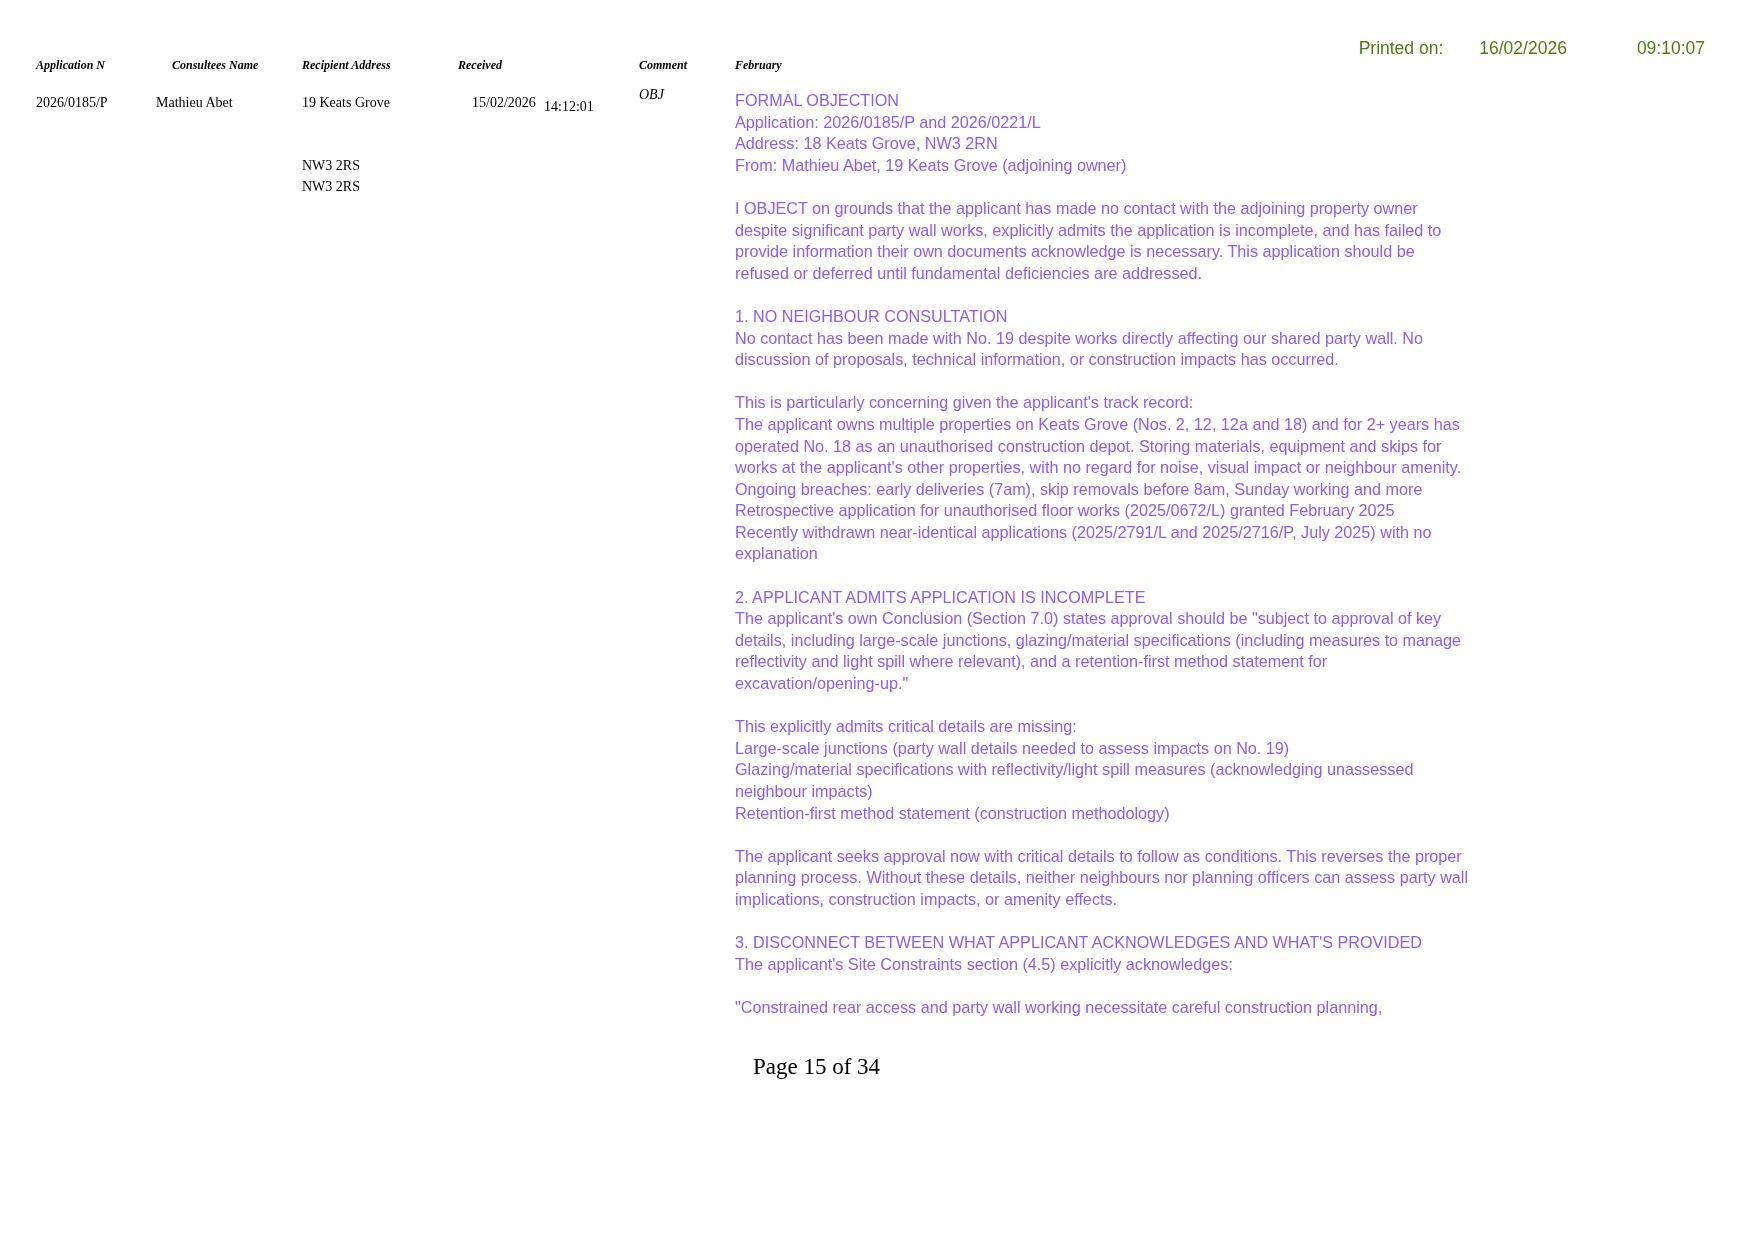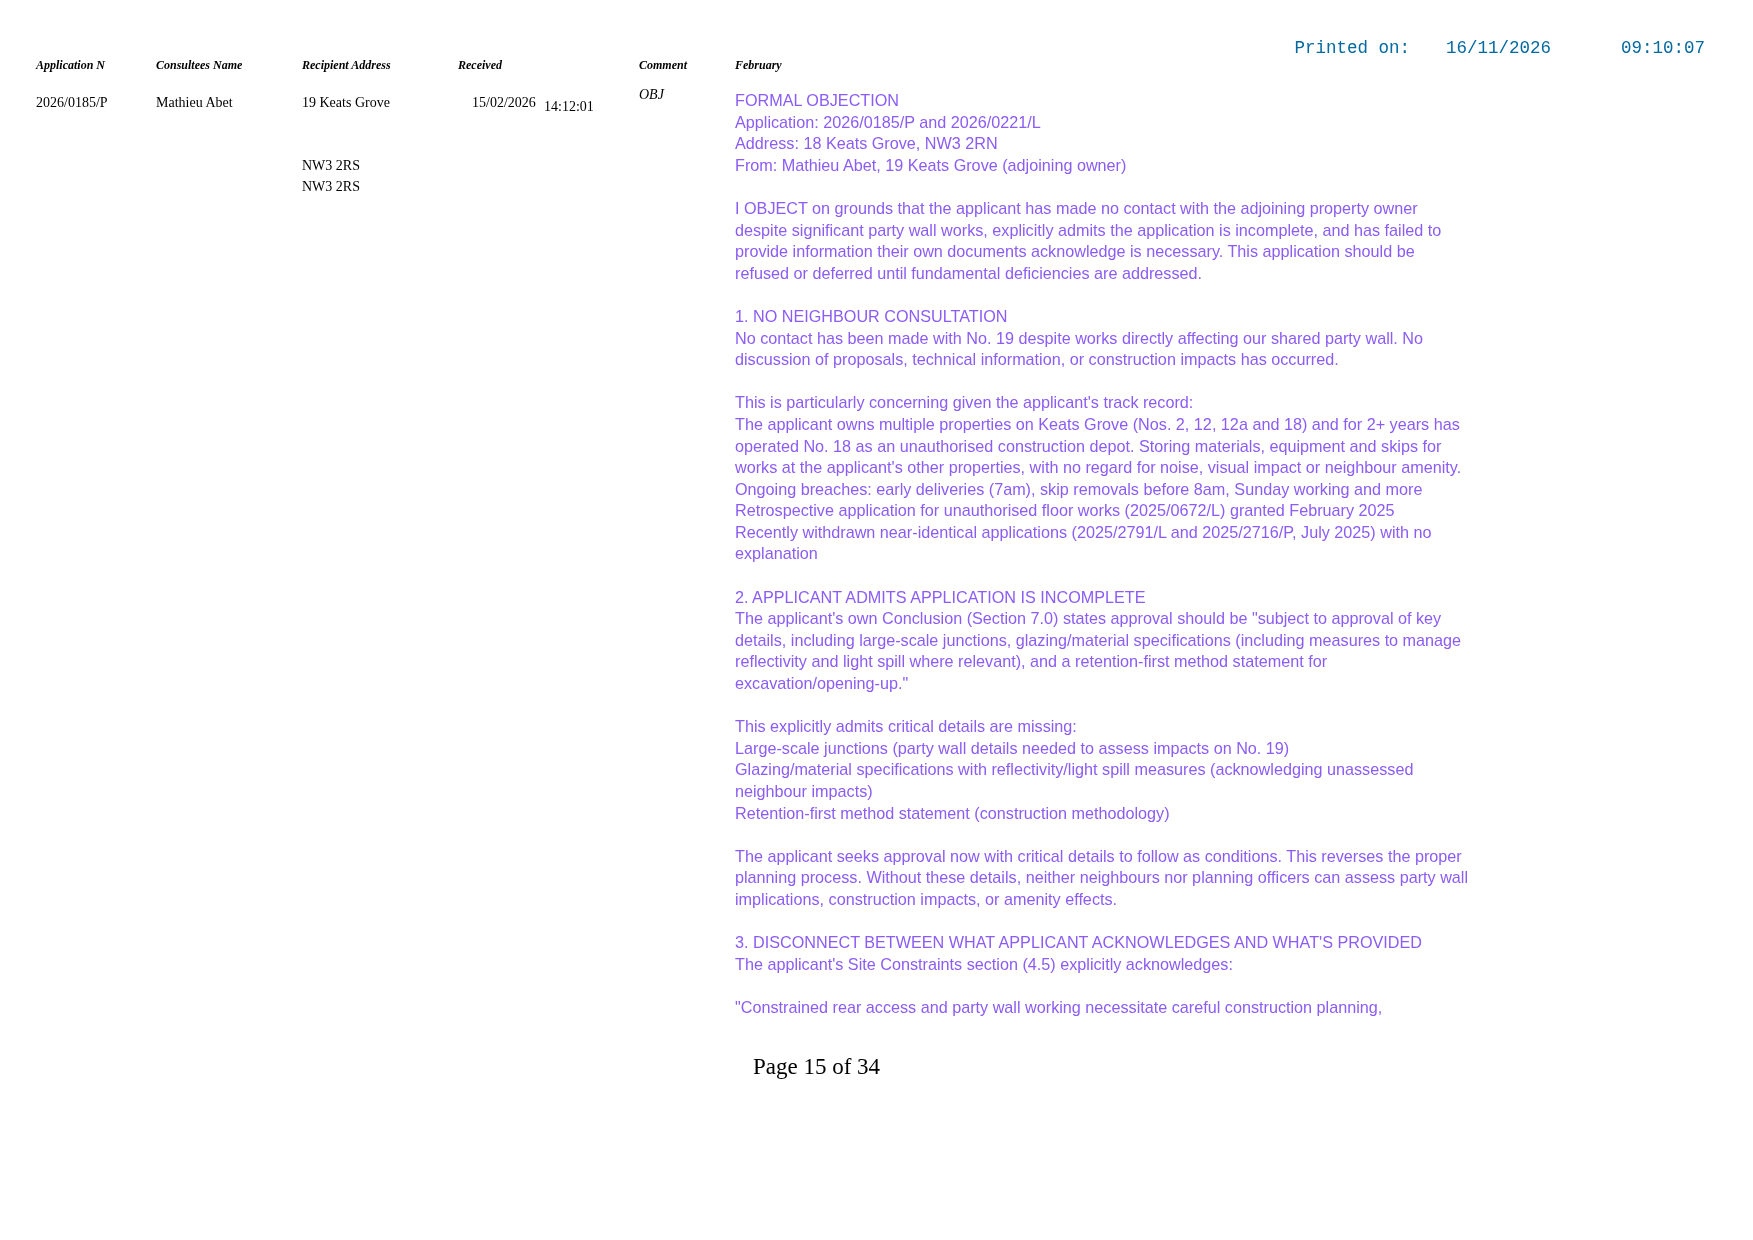--- a/index.html
+++ b/index.html
@@ -22,23 +22,23 @@
     box-sizing: border-box;
   }
 
   
   .print-header {
     position: absolute;
     top: 38px;
     right: 48px;
     display: flex;
     align-items: baseline;
-    font-family: Liberation Mono, monospace;
+    font-family: Liberation Sans, sans-serif;
     font-size: 17.5px;
-    color: #0369a1;
+    color: #4d7c0f;
     white-space: nowrap;
   }
   .print-header .ph-label { margin-right: 36px; }
   .print-header .ph-date { margin-right: 70px; }
 
   
   .col-headers {
     position: absolute;
     top: 58px;
     left: 0;
@@ -47,21 +47,21 @@
     font-weight: bold;
     font-size: 12px;
     font-family: "Liberation Serif", serif;
     font-style: italic;
   }
   .col-headers span {
     position: absolute;
     white-space: nowrap;
   }
   .h-app      { left: 36px; }
-  .h-cons     { left: 156px; }
+  .h-cons     { left: 172px; }
   .h-recip    { left: 302px; }
   .h-recv     { left: 458px; }
   .h-comment  { left: 639px; }
   .h-resp     { left: 735px; }
 
   
   .row-cell {
     position: absolute;
     font-family: "Liberation Serif", serif;
     font-size: 14px;
@@ -105,21 +105,21 @@
     margin-left: -120px;
   }
 </style>
 </head>
 <body>
 
 <div class="page">
 
   <div class="print-header">
     <span class="ph-label">Printed on:</span>
-    <span class="ph-date">16/11/2026</span>
+    <span class="ph-date">16/02/2026</span>
     <span class="ph-time">09:10:07</span>
   </div>
 
   <div class="col-headers">
     <span class="h-app">Application  N</span>
     <span class="h-cons">Consultees Name</span>
     <span class="h-recip">Recipient Address</span>
     <span class="h-recv">Received</span>
     <span class="h-comment">Comment</span>
     <span class="h-resp">February</span>

